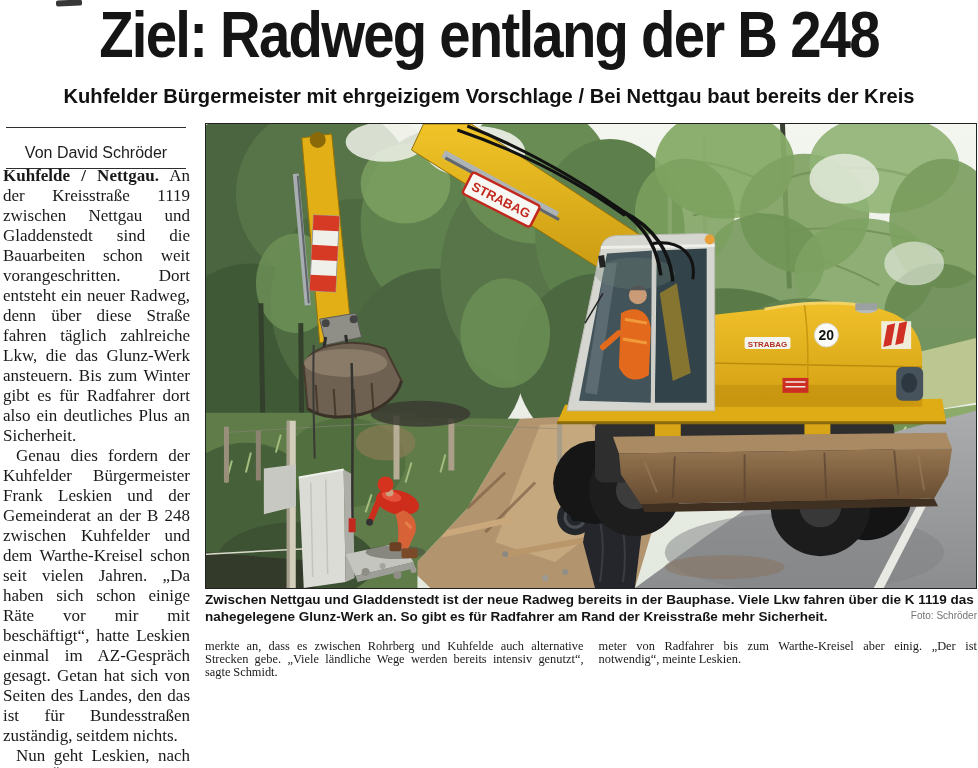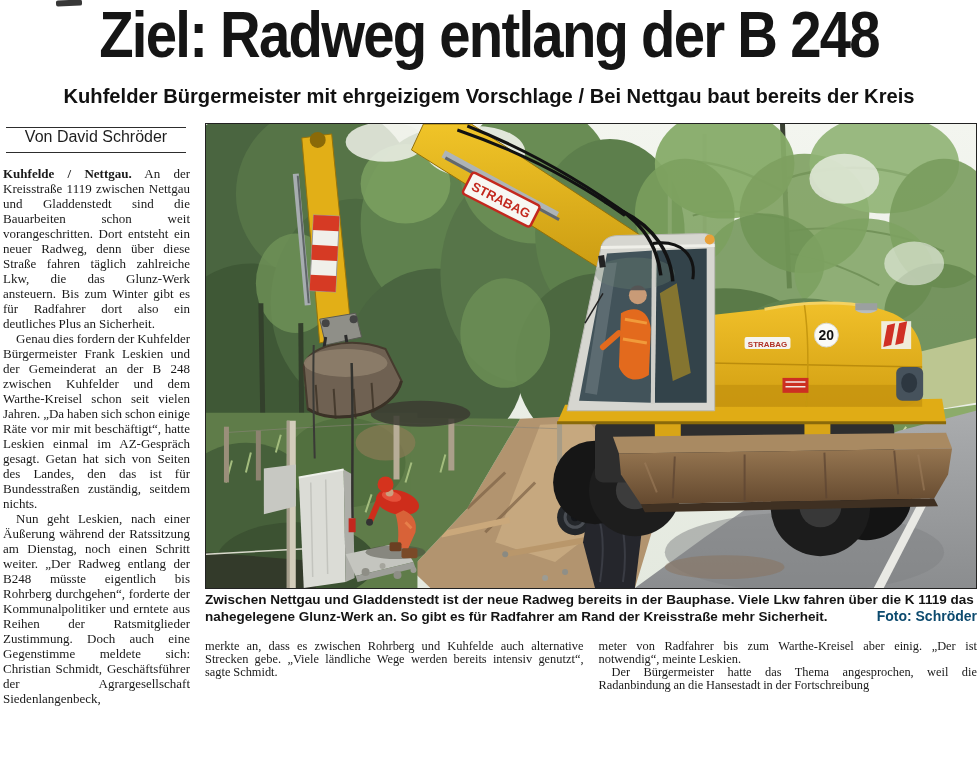--- a/index.html
+++ b/index.html
@@ -7,34 +7,34 @@
         font-family:"Liberation Serif",serif;color:#191919;}
   .smudge{position:absolute;left:56px;top:0;width:26px;height:6px;background:#1c1c1c;
           border-radius:2px;transform:rotate(-2deg);opacity:.88;}
   .headline{position:absolute;top:0;left:0;width:100%;margin:0;text-align:center;
             font-family:"Liberation Sans",sans-serif;font-weight:700;font-size:64px;line-height:1.1;
             letter-spacing:-2px;color:#151515;transform:scaleX(.88);}
   .subheadline{position:absolute;top:84px;left:0;width:100%;margin:0;text-align:center;
             font-family:"Liberation Sans",sans-serif;font-weight:700;font-size:21px;color:#111;
             transform:scaleX(.96);}
   .byline-box{position:absolute;left:6px;top:127px;width:180px;border-top:1.5px solid #2d2d2d;
-            border-bottom:1.5px solid #2d2d2d;padding:0 0 6px;text-align:center;
+            border-bottom:1.5px solid #2d2d2d;padding:16px 0 6px;text-align:center;
             font-family:"Liberation Sans",sans-serif;font-size:16px;color:#1d1d1d;}
   .col-left{position:absolute;left:3px;top:166px;width:187px;height:602px;overflow:hidden;
-            font-size:13px;line-height:15px;text-align:justify;word-spacing:-.4px;}
+            font-size:17px;line-height:20px;text-align:justify;word-spacing:-.4px;}
   .col-left p,.bcol p{margin:0;}
   .indent{text-indent:13px;font-family:Liberation Serif, serif;}
   .lead{font-weight:700;}
   .photo-frame{position:absolute;left:205px;top:123px;width:772px;height:466px;
             border:1px solid #222;box-sizing:border-box;background:#dfe3da;}
   .photo-frame svg{display:block;width:100%;height:100%;}
   .caption{position:absolute;left:205px;top:592px;width:772px;
             font-family:"Liberation Sans",sans-serif;font-weight:700;font-size:13.5px;
             line-height:16.8px;color:#141414;}
-  .credit{position:absolute;right:0;bottom:1px;font-weight:700;font-size:14px;color:#0c4a6e;
+  .credit{position:absolute;right:0;bottom:1px;font-weight:400;font-size:10px;color:#737373;
             background:#fff;padding-left:10px;}
   .cols-bottom{position:absolute;left:205px;top:640px;width:772px;height:128px;display:flex;
             gap:15px;overflow:hidden;}
   .bcol{flex:1;font-size:12.4px;line-height:13.1px;text-align:justify;word-spacing:-.3px;}
 </style>
 </head>
 <body>
 
 <div id="page">
 
@@ -330,17 +330,16 @@
     <span>Zwischen Nettgau und Gladdenstedt ist der neue Radweg bereits in der Bauphase. Viele Lkw fahren über die K 1119 das nahegelegene Glunz-Werk an. So gibt es für Radfahrer am Rand der Kreisstraße mehr Sicherheit.</span>
     <span class="credit">Foto: Schröder</span>
   </div>
 
   <div class="cols-bottom">
     <div class="bcol">
       <p>merkte an, dass es zwischen Rohrberg und Kuhfelde auch alternative Strecken gebe. „Viele ländliche Wege werden bereits intensiv genutzt“, sagte Schmidt.</p>
     </div>
     <div class="bcol">
       <p>meter von Radfahrer bis zum Warthe-Kreisel aber einig. „Der ist notwendig“, meinte Leskien.</p>
-      <p class="indent">Der Bürgermeister hatte das Thema angesprochen, weil die Radanbindung an die Hansestadt in der Fortschreibung</p>
     </div>
   </div>
 
 </div>
 
 </body></html>

